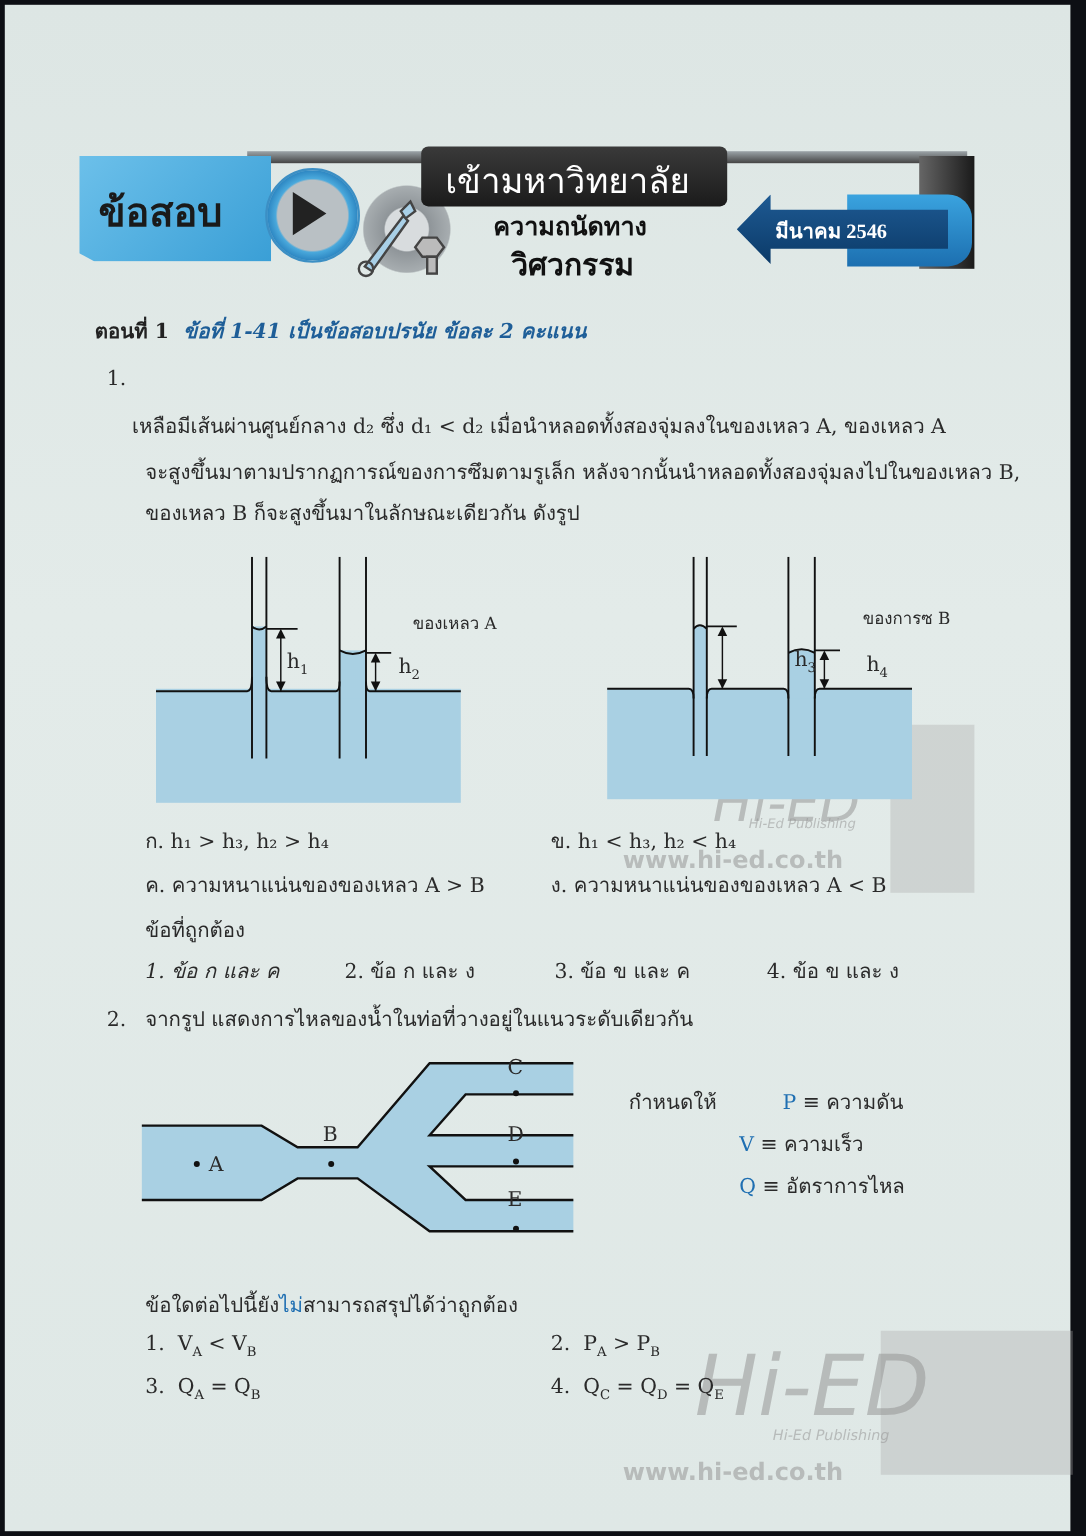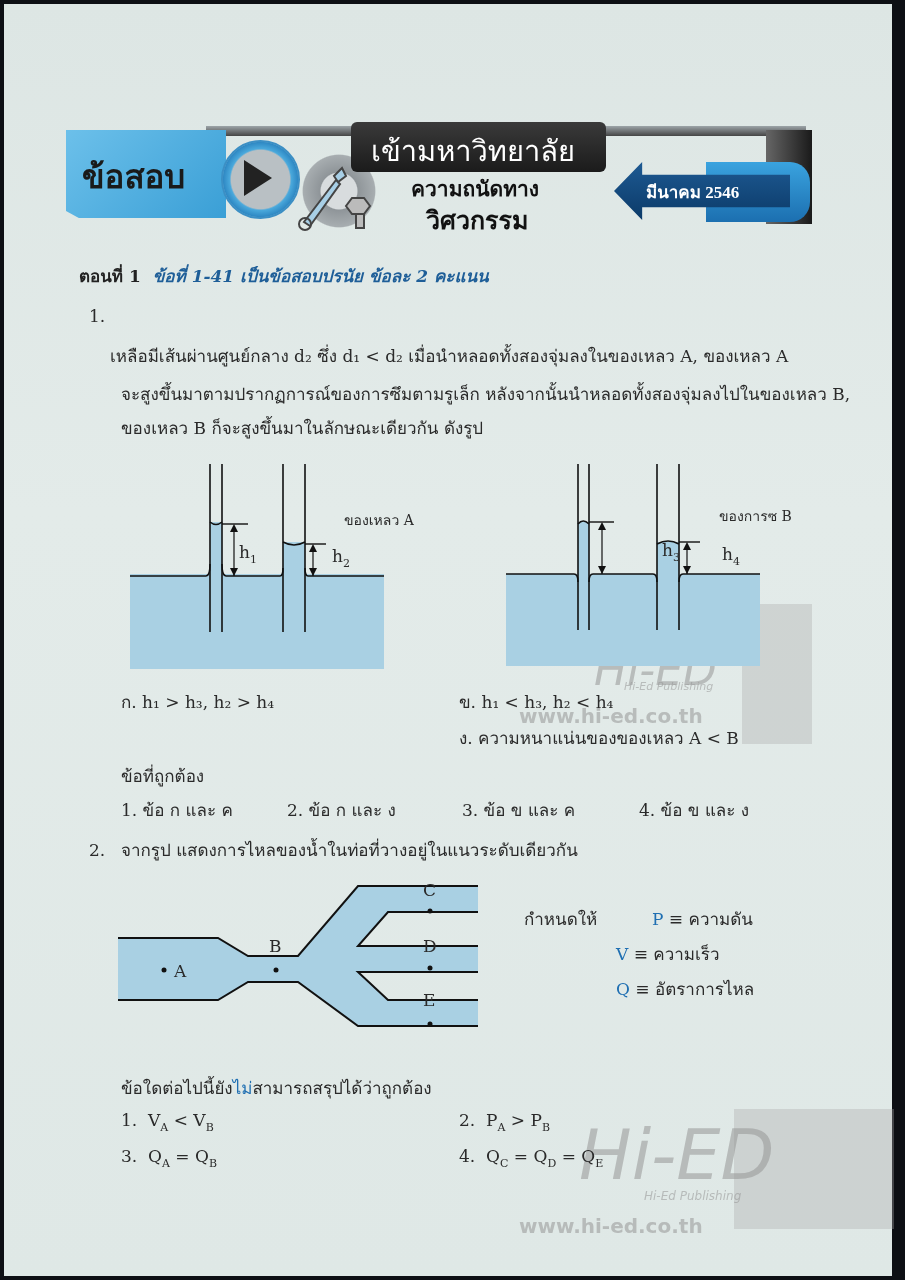--- a/index.html
+++ b/index.html
@@ -119,23 +119,24 @@
   </svg>
   <div class="abs txt" style="left:235px;top:538px;"><span>h</span><sub>1</sub></div>
   <div class="abs txt" style="left:328px;top:542px;"><span>h</span><sub>2</sub></div>
   <div class="abs txt" style="left:612px;top:536px;margin-left:46px;"><span>h</span><sub>3</sub></div>
   <div class="abs txt" style="left:702px;top:540px;margin-left:16px;"><span>h</span><sub>4</sub></div>
   <div class="abs txt" style="left:340px;top:506px;font-size:14px;">ของเหลว A</div>
   <div class="abs txt" style="left:715px;top:502px;font-size:14px;">ของการซ B</div>
 
   <div class="abs txt" style="left:117px;top:688px;">ก. h₁ &gt; h₃, h₂ &gt; h₄</div>
   <div class="abs txt" style="left:455px;top:688px;">ข. h₁ &lt; h₃, h₂ &lt; h₄</div>
+  <div class="abs txt" style="left:117px;top:724px;">ค. ความหนาแน่นของของเหลว A &gt; B</div>
   <div class="abs txt" style="left:455px;top:724px;">ง. ความหนาแน่นของของเหลว A &lt; B</div>
   <div class="abs txt" style="left:117px;top:762px;">ข้อที่ถูกต้อง</div>
-  <div class="abs txt" style="left:117px;top:796px;">1. ข้อ ก และ ค</div>
+  <div class="abs txt" style="left:117px;top:796px;font-style:italic;">1. ข้อ ก และ ค</div>
   <div class="abs txt" style="left:283px;top:796px;">2. ข้อ ก และ ง</div>
   <div class="abs txt" style="left:458px;top:796px;">3. ข้อ ข และ ค</div>
   <div class="abs txt" style="left:635px;top:796px;">4. ข้อ ข และ ง</div>
 
   <div class="abs txt" style="left:85px;top:836px;">2.</div>
   <div class="abs txt" style="left:117px;top:836px;">จากรูป แสดงการไหลของน้ำในท่อที่วางอยู่ในแนวระดับเดียวกัน</div>
 
   <svg class="abs" style="left:114px;top:874px" width="360" height="160" viewBox="0 0 360 160">
     <path d="M0 60 L100 60 L130 78 L180 78 L240 8 L360 8 L360 34 L270 34 L240 68 L360 68 L360 94 L240 94 L270 122 L360 122 L360 148 L240 148 L180 104 L130 104 L100 122 L0 122 Z" fill="#a9d0e3"></path>
     <path d="M0 60 L100 60 L130 78 L180 78 L240 8 L360 8" fill="none" stroke="#111" stroke-width="2"></path>

